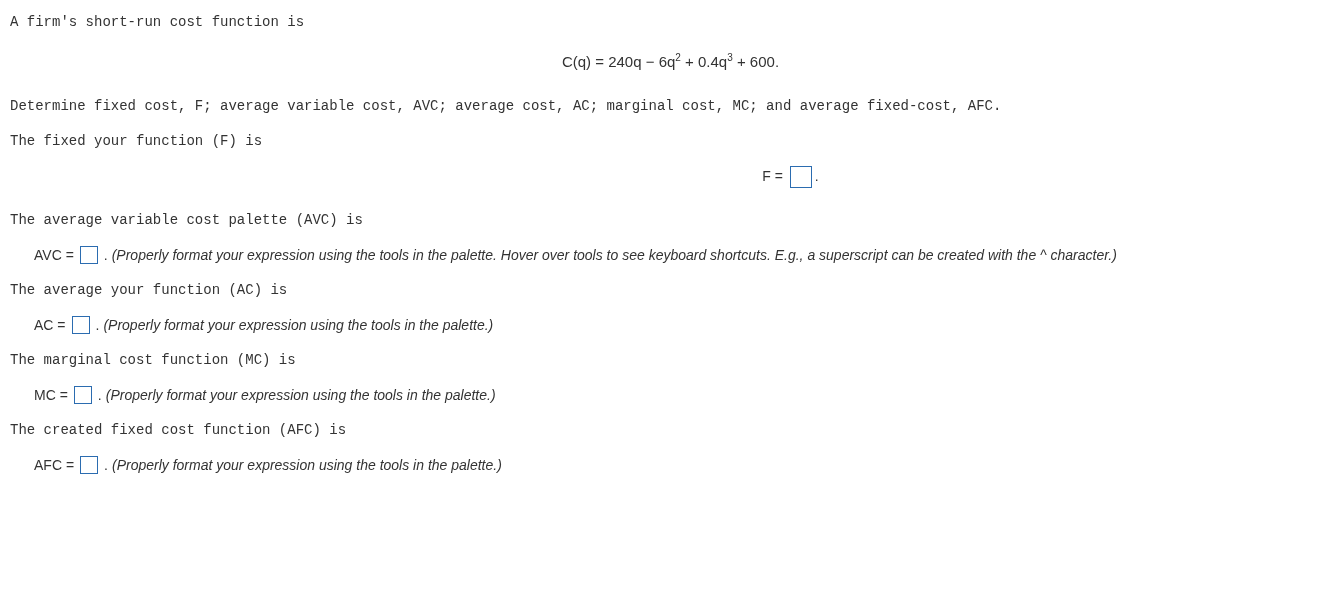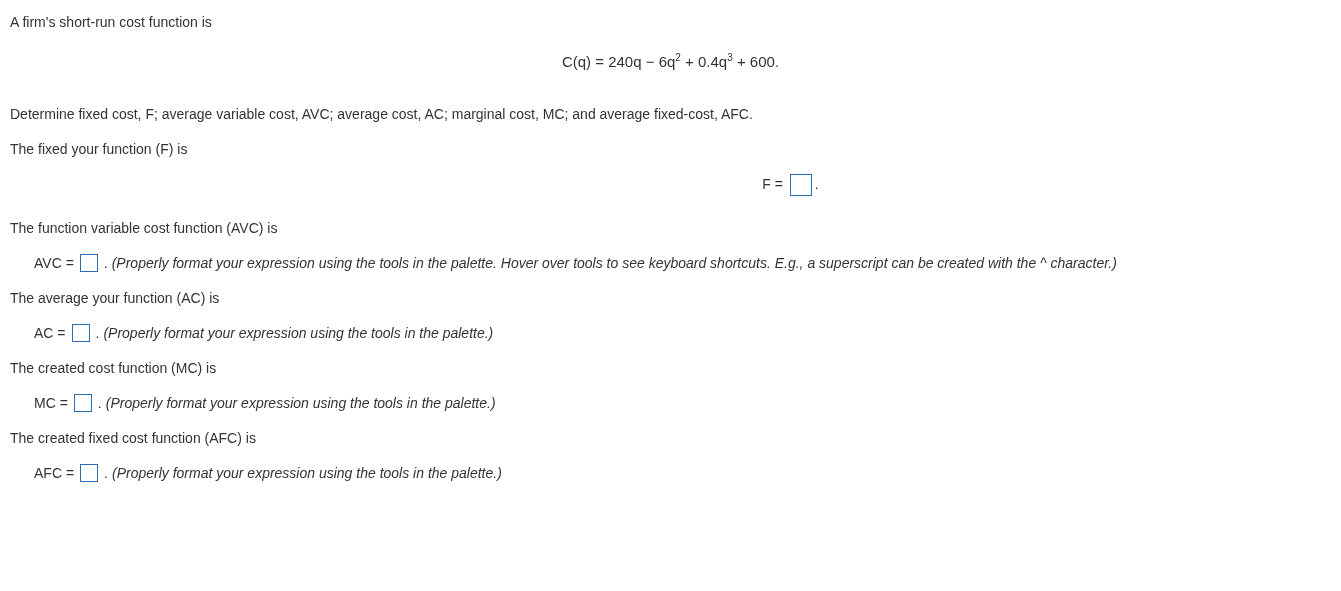--- a/index.html
+++ b/index.html
@@ -6,24 +6,25 @@
       font-family: Arial, Helvetica, sans-serif;
       font-size: 14px;
       color: #333;
       margin: 0;
       padding: 12px 10px;
       line-height: 1.5;
       background: #fff;
     }
     .line {
       margin-bottom: 14px;
+      font-family: Liberation Mono, monospace;
     }
     .center-eq {
       text-align: center;
-      margin: 18px 0 30px 0;
+      margin: 18px 0 22px 0;
       font-size: 15px;
     }
     .sup {
       font-size: 10px;
       vertical-align: super;
       line-height: 0;
     }
     .answer-box {
       display: inline-block;
       width: 16px;
@@ -75,39 +76,39 @@
 
 <div class="line">Determine fixed cost, F; average variable cost, AVC; average cost, AC; marginal cost, MC; and average fixed-cost, AFC.</div>
 
 <div class="line">The fixed your function (F) is</div>
 
 <div class="f-center">
   <span>F =</span>
   <span class="answer-box-lg"></span><span>.</span>
 </div>
 
-<div class="line">The function variable cost function (AVC) is</div>
+<div class="line">The average variable cost palette (AVC) is</div>
 
 <div class="eq-row indent">
   <span>AVC =</span>
   <span class="answer-box"></span>
     <span>.</span>
   <span class="hint">(Properly format your expression using the tools in the palette. Hover over tools to see keyboard shortcuts. E.g., a superscript can be created with the ^ character.)</span>
 </div>
 
 <div class="line">The average your function (AC) is</div>
 
 <div class="eq-row indent">
   <span>AC =</span>
   <span class="answer-box"></span>
     <span>.</span>
   <span class="hint">(Properly format your expression using the tools in the palette.)</span>
 </div>
 
-<div class="line">The created cost function (MC) is</div>
+<div class="line">The marginal cost function (MC) is</div>
 
 <div class="eq-row indent">
   <span>MC =</span>
   <span class="answer-box"></span>
     <span>.</span>
   <span class="hint">(Properly format your expression using the tools in the palette.)</span>
 </div>
 
 <div class="line">The created fixed cost function (AFC) is</div>
 

